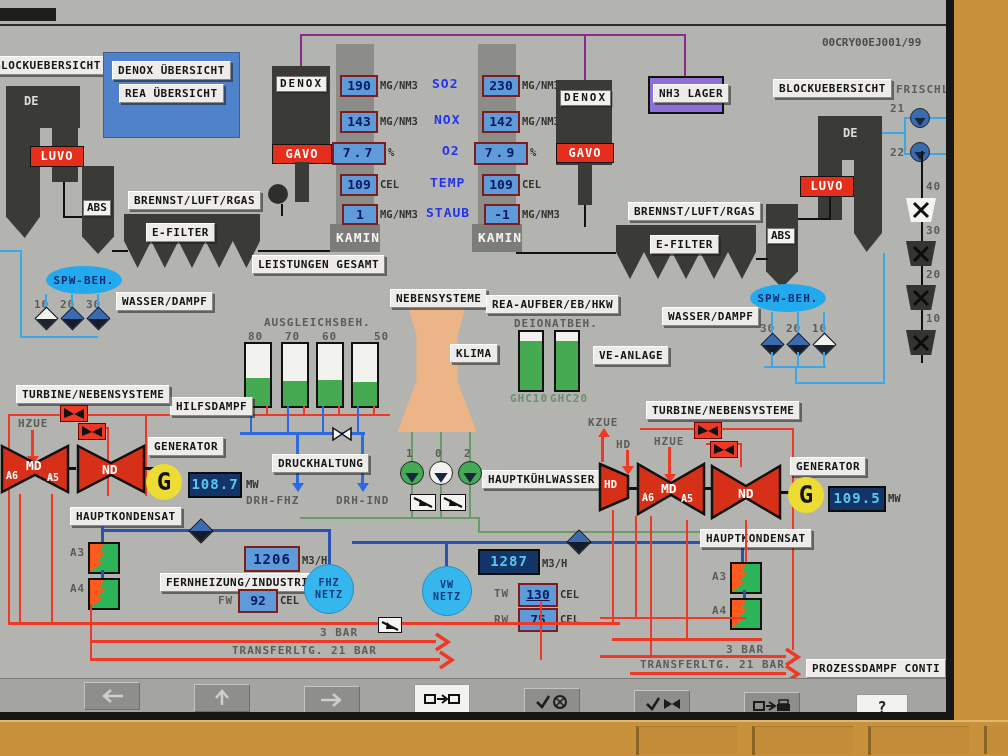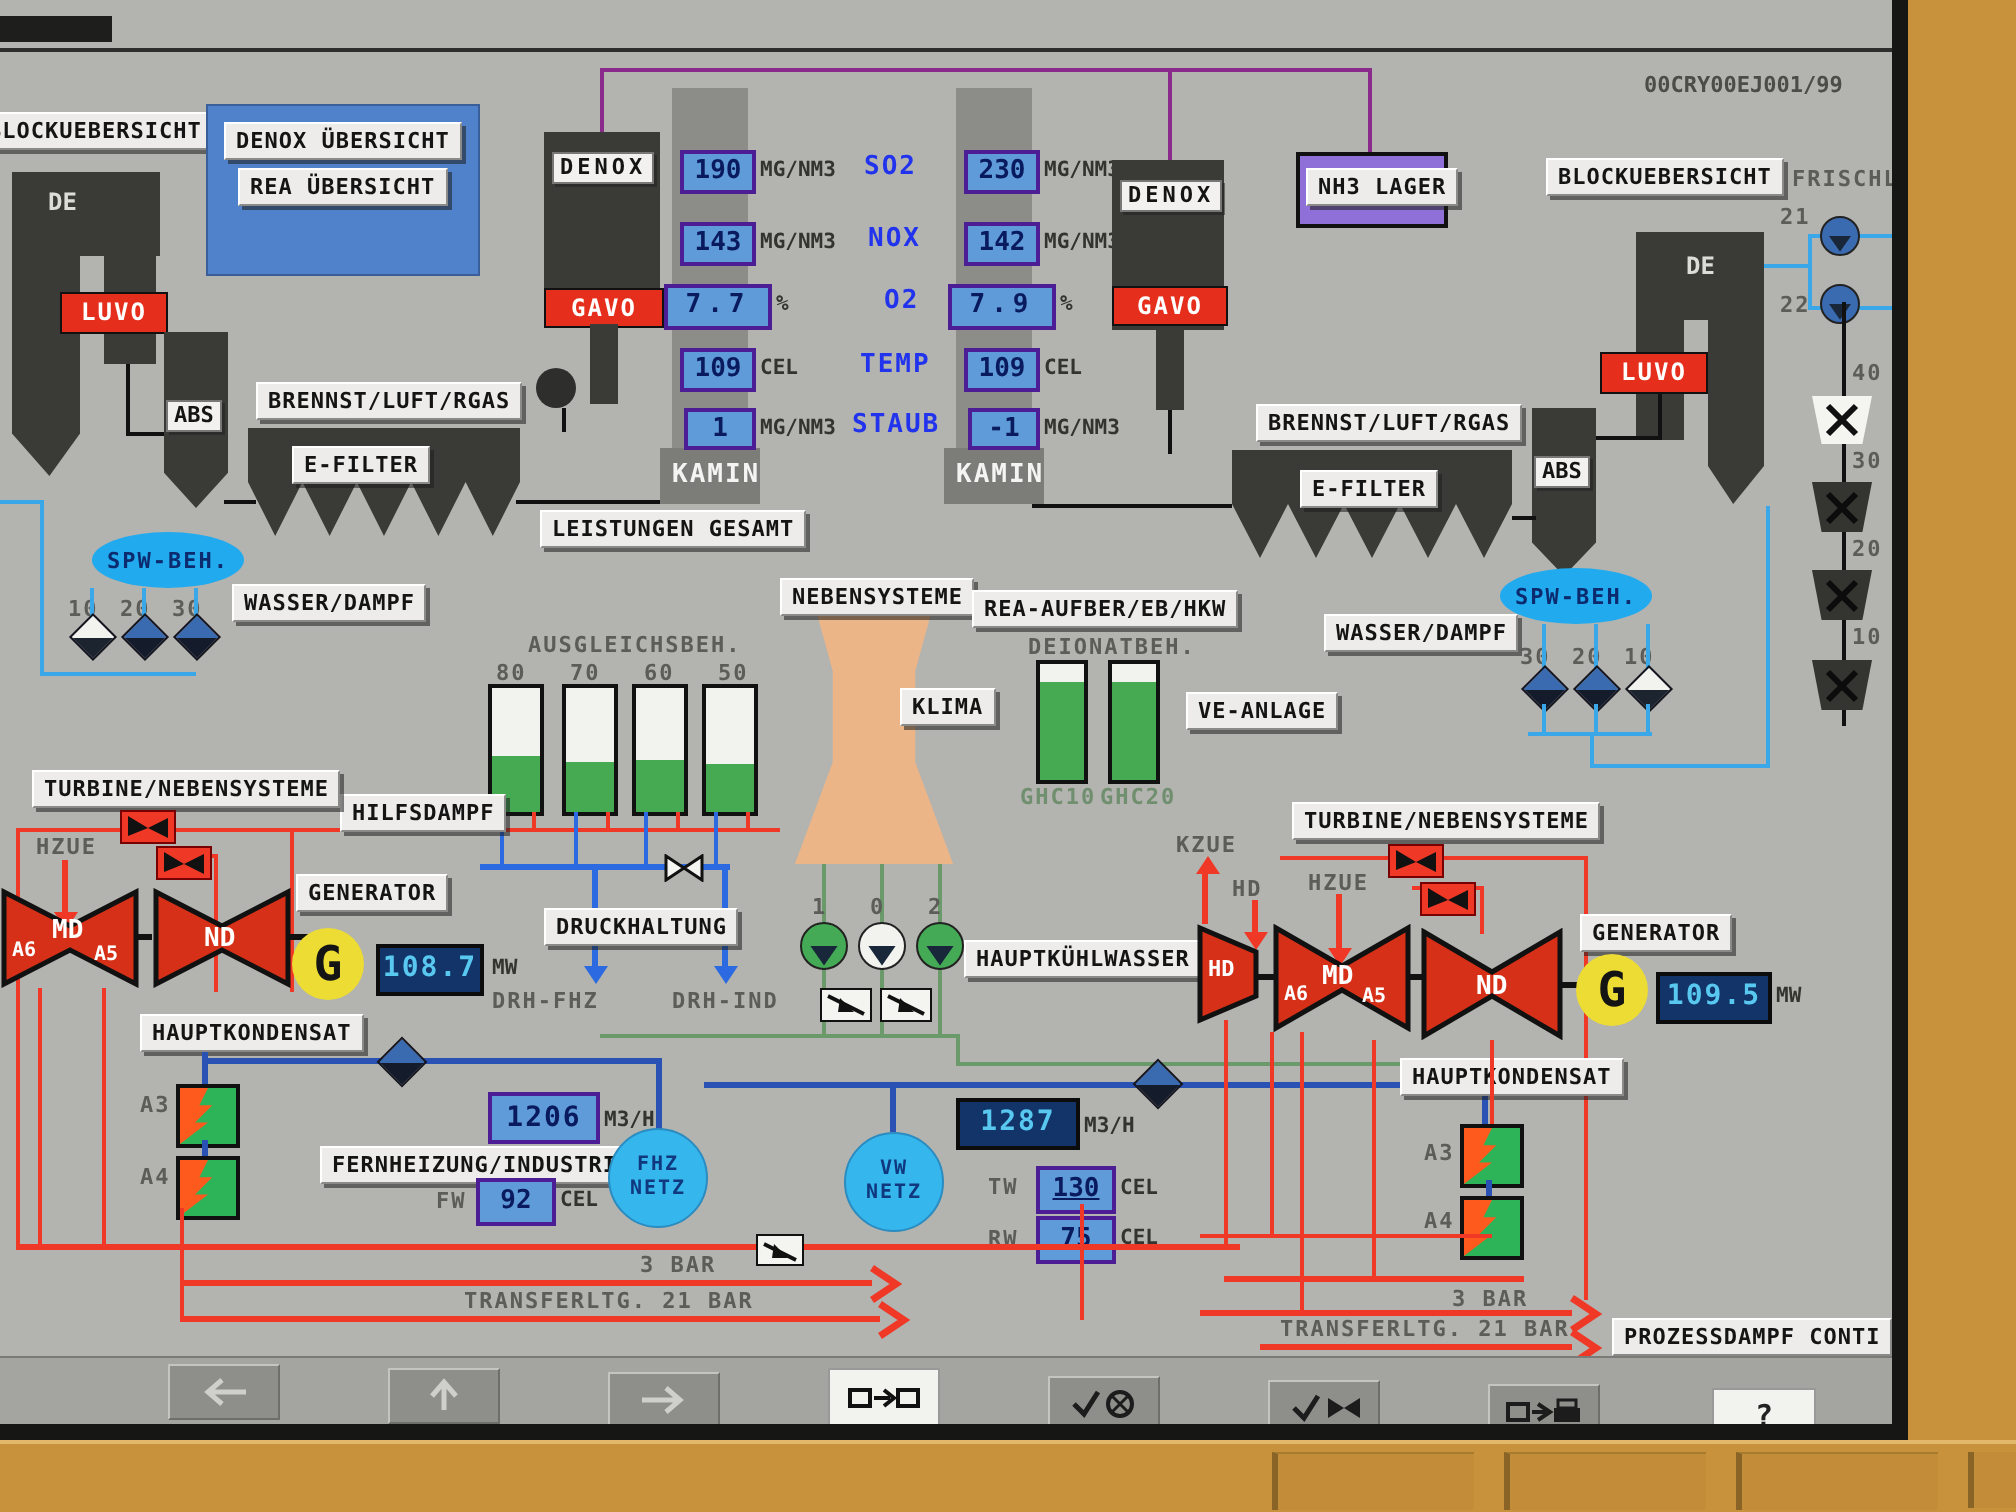--- a/index.html
+++ b/index.html
@@ -9,21 +9,21 @@
   #screen{left:0;top:0;width:948px;height:712px;background:#b3b3b0;overflow:hidden;}
   
   .hbtn{background:#edecea;color:#141414;font-weight:bold;font-size:11px;letter-spacing:.5px;
         white-space:nowrap;padding:2px 5px;border:1px solid #8a8a88;border-top-color:#fff;border-left-color:#fff;
         box-shadow:2px 2px 0 rgba(30,30,30,.55);line-height:13px;}
   .tag{background:#f2f1ef;color:#141414;font-weight:bold;font-size:11px;white-space:nowrap;
        padding:1px 3px;border:1px solid #777;box-shadow:1.5px 1.5px 0 rgba(30,30,30,.5);line-height:12px;}
   .glabel{color:#5c5c58;font-weight:bold;font-size:11px;letter-spacing:1px;white-space:nowrap;}
   .bluelabel{color:#2233ee;font-weight:bold;font-size:13px;letter-spacing:1px;white-space:nowrap;}
   .unit{color:#33332f;font-weight:bold;font-size:10.5px;white-space:nowrap;}
-  .vlight{background:#5e9bd8;color:#0a1a5e;border:2px solid #4c1d95;font-weight:bold;font-size:13px;
+  .vlight{background:#5e9bd8;color:#0a1a5e;border:2px solid #7f1d1d;font-weight:bold;font-size:13px;
           text-align:center;line-height:18px;}
   .vdark{background:#133468;color:#58c8f0;border:2px solid #0c0c0c;font-weight:bold;font-size:14px;
          text-align:center;line-height:20px;letter-spacing:1px;}
   .dkshape{background:#3a3a37;}
   .redbox{background:#e62e1c;color:#fff;border:1px solid #111;font-weight:bold;font-size:12px;
           text-align:center;letter-spacing:1px;}
   .bar{background:#f2f2ef;border:2px solid #111;}
   .bar .fill{position:absolute;left:0;right:0;bottom:0;background:#46aa52;}
   .pl{position:absolute;display:block;}
   .pumpd{position:absolute;border:1px solid #15151f;transform:rotate(45deg);}
@@ -214,26 +214,26 @@
         <path d="M3 2 L17 16 M17 2 L3 16" stroke="#0c0c0c" stroke-width="3" fill="none"></path>
       </svg>
   </div>
   <div class="a glabel" style="left:926px;top:312px;">10</div>
   <div class="a xval" style="left:906px;top:330px;width:30px;height:25px;background:#343431;">
     <svg width="20" height="18" viewBox="0 0 20 18">
         <path d="M3 2 L17 16 M17 2 L3 16" stroke="#0c0c0c" stroke-width="3" fill="none"></path>
       </svg>
   </div>
 
-  <div class="a hbtn" style="left:270px;top:255px;">LEISTUNGEN GESAMT</div>
+  <div class="a hbtn" style="left:252px;top:255px;">LEISTUNGEN GESAMT</div>
   <div class="a glabel" style="left:264px;top:316px;">AUSGLEICHSBEH.</div>
   <div class="a glabel" style="left:248px;top:330px;">80</div>
   <div class="a glabel" style="left:285px;top:330px;">70</div>
   <div class="a glabel" style="left:322px;top:330px;">60</div>
-  <div class="a glabel" style="left:359px;top:330px;">50</div>
+  <div class="a glabel" style="left:374px;top:330px;">50</div>
   <div class="a bar" style="left:244px;top:342px;width:24px;height:62px;">
       <div class="fill" style="height: 45%;"></div>
     </div>
   <div class="a bar" style="left:281px;top:342px;width:24px;height:62px;">
       <div class="fill" style="height: 40%;"></div>
     </div>
   <div class="a bar" style="left:316px;top:342px;width:24px;height:62px;">
       <div class="fill" style="height: 42%;"></div>
     </div>
   <div class="a bar" style="left:351px;top:342px;width:24px;height:62px;">

